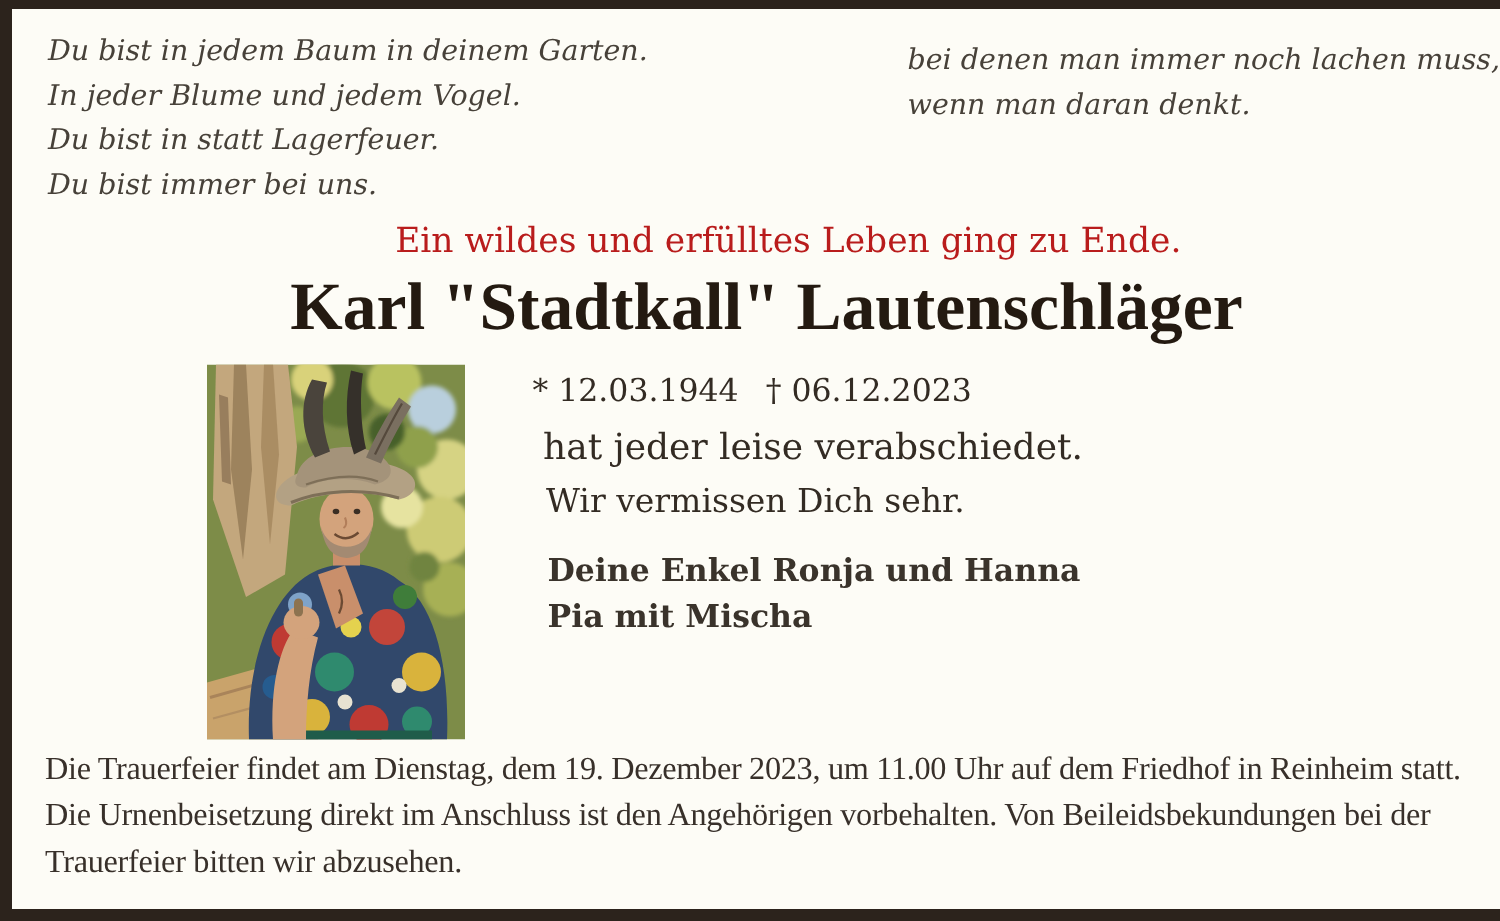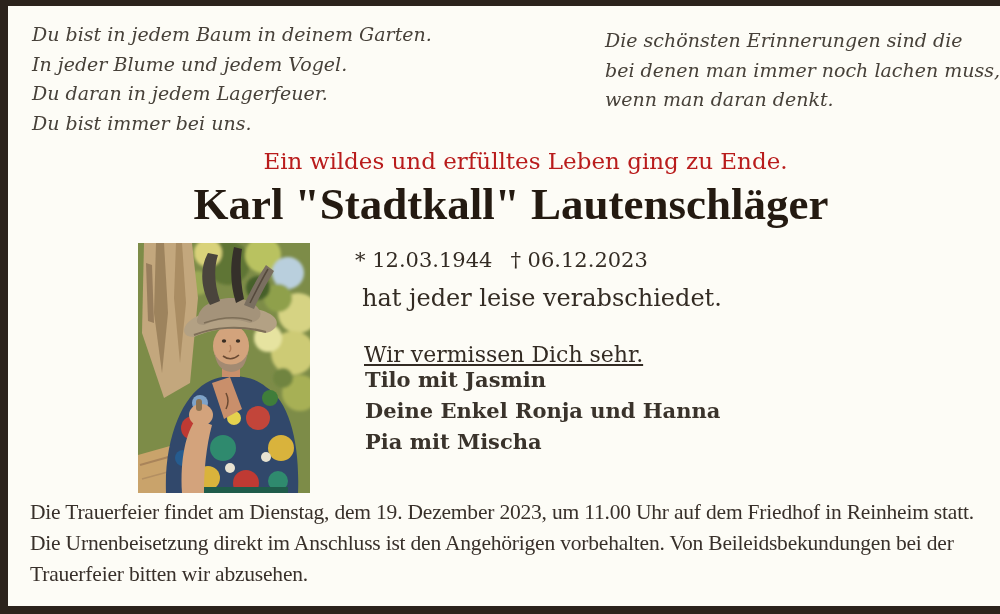--- a/index.html
+++ b/index.html
@@ -47,22 +47,22 @@
   .dates{
     position:absolute; left:347px; top:242px;
     font-size:21px; color:#332b23;
   }
   .dates .death{margin-left:18px;}
   .farewell{
     position:absolute; left:354px; top:278px;
     font-size:24px; color:#332b23;
   }
   .missing{
-    position:absolute; left:356px; top:336px;
-    font-size:22px; color:#332b23;text-decoration:underline;
+    position:absolute; left:356px; top:316px;
+    font-size:22px; color:#332b23;
   }
   .mourners{
     position:absolute; left:357px; top:359px;
     font-size:21px; font-weight:bold;
     line-height:30.8px;
     color:#3a332b;
   }
   .notice{
     position:absolute; left:22px; top:491px; width:948px;
     font-family:Liberation Serif, serif;
@@ -74,26 +74,25 @@
 </style>
 </head>
 <body>
 
 <div class="page">
   <div class="inner">
 
     <div class="quote quote-left">
       <div>Du bist in jedem Baum in deinem Garten.</div>
       <div>In jeder Blume und jedem Vogel.</div>
-      <div>Du daran in jedem Lagerfeuer.</div>
+      <div>Du bist in statt Lagerfeuer.</div>
       <div>Du bist immer bei uns.</div>
     </div>
 
     <div class="quote quote-right">
-      <div>Die schönsten Erinnerungen sind die</div>
       <div>bei denen man immer noch lachen muss,</div>
       <div>wenn man daran denkt.</div>
     </div>
 
     <div class="intro">Ein wildes und erfülltes Leben ging zu Ende.</div>
 
     <div class="deceased-name">Karl "Stadtkall" Lautenschläger</div>
 
     <svg class="portrait" viewBox="0 0 172 250" aria-hidden="true">
       <defs>
@@ -185,21 +184,20 @@
     </svg>
 
     <div class="dates">
       <span>* 12.03.1944</span><span class="death">† 06.12.2023</span>
     </div>
 
     <div class="farewell">hat jeder leise verabschiedet.</div>
     <div class="missing">Wir vermissen Dich sehr.</div>
 
     <div class="mourners">
-      <div>Tilo mit Jasmin</div>
       <div>Deine Enkel Ronja und Hanna</div>
       <div>Pia mit Mischa</div>
     </div>
 
     <div class="notice">Die Trauerfeier findet am Dienstag, dem 19. Dezember 2023, um 11.00 Uhr auf dem Friedhof in Reinheim statt. Die Urnenbeisetzung direkt im Anschluss ist den Angehörigen vorbehalten. Von Beileidsbekundungen bei der Trauerfeier bitten wir abzusehen.</div>
 
   </div>
 </div>
 
 </body></html>

